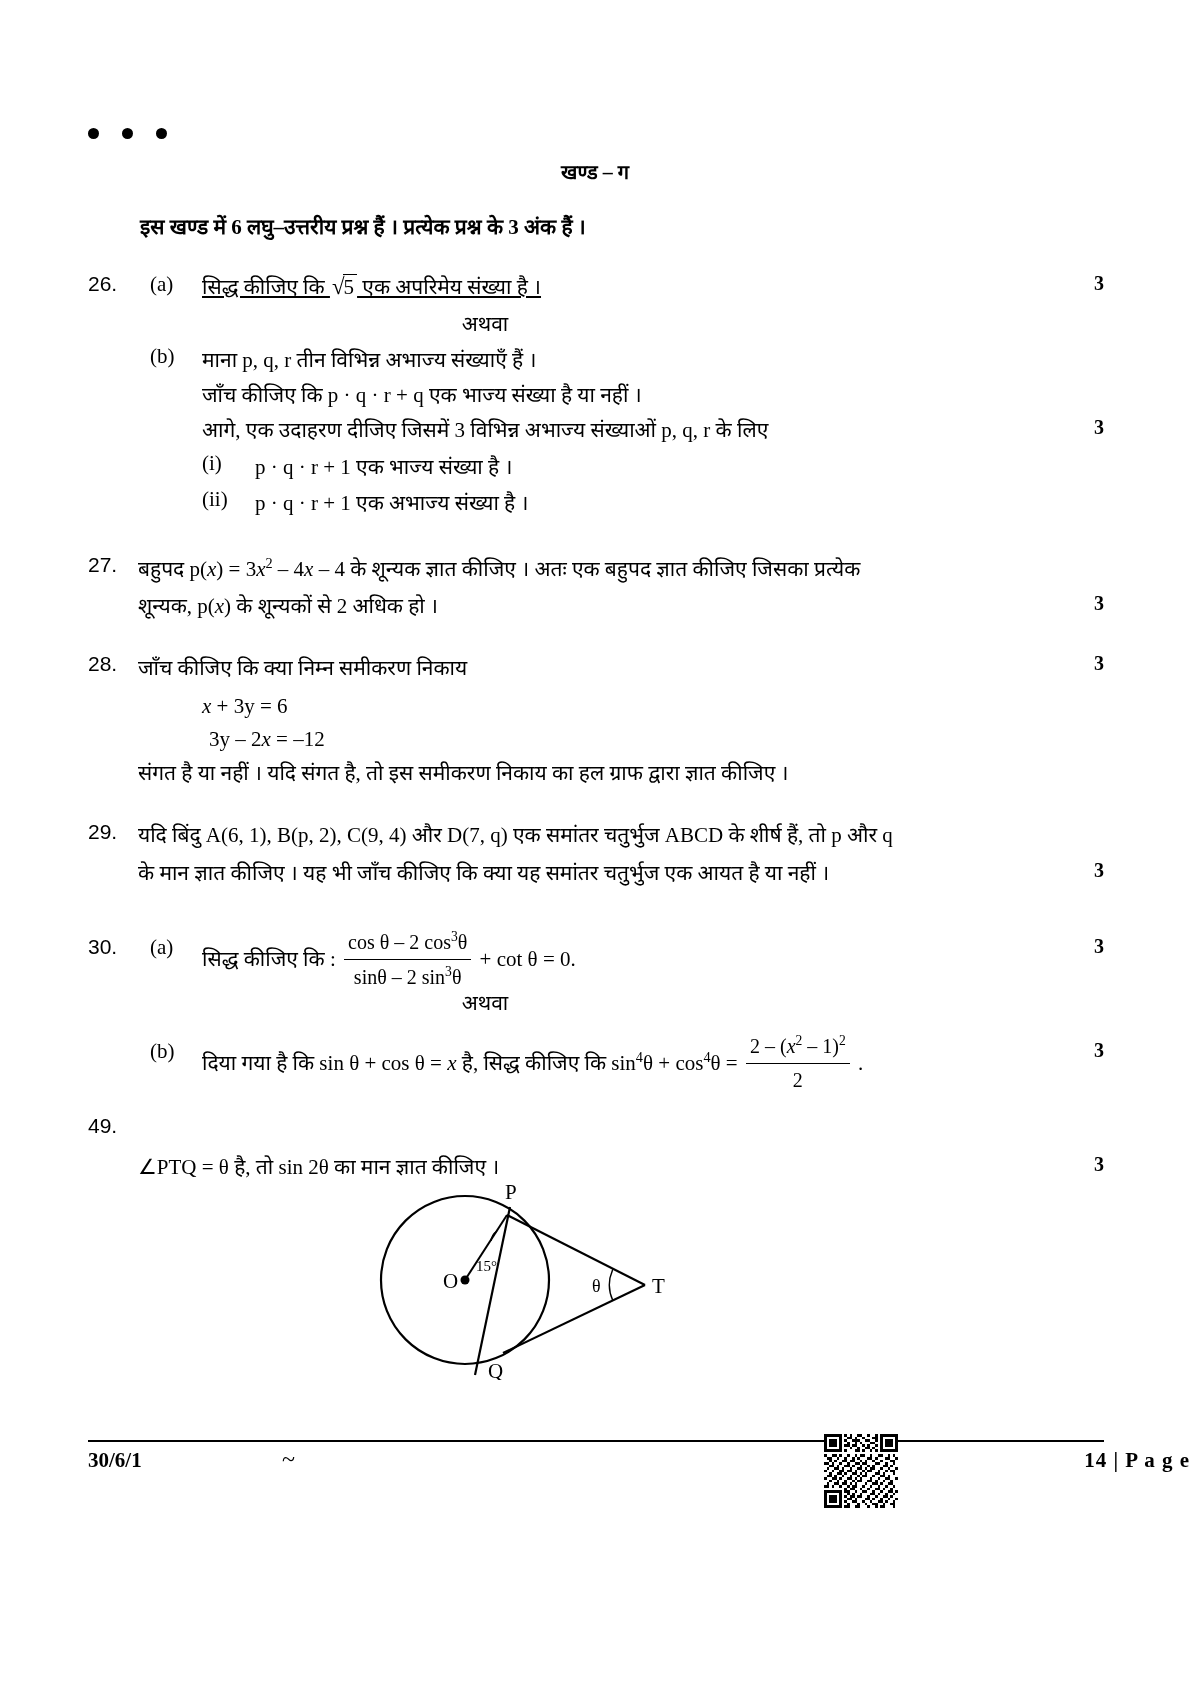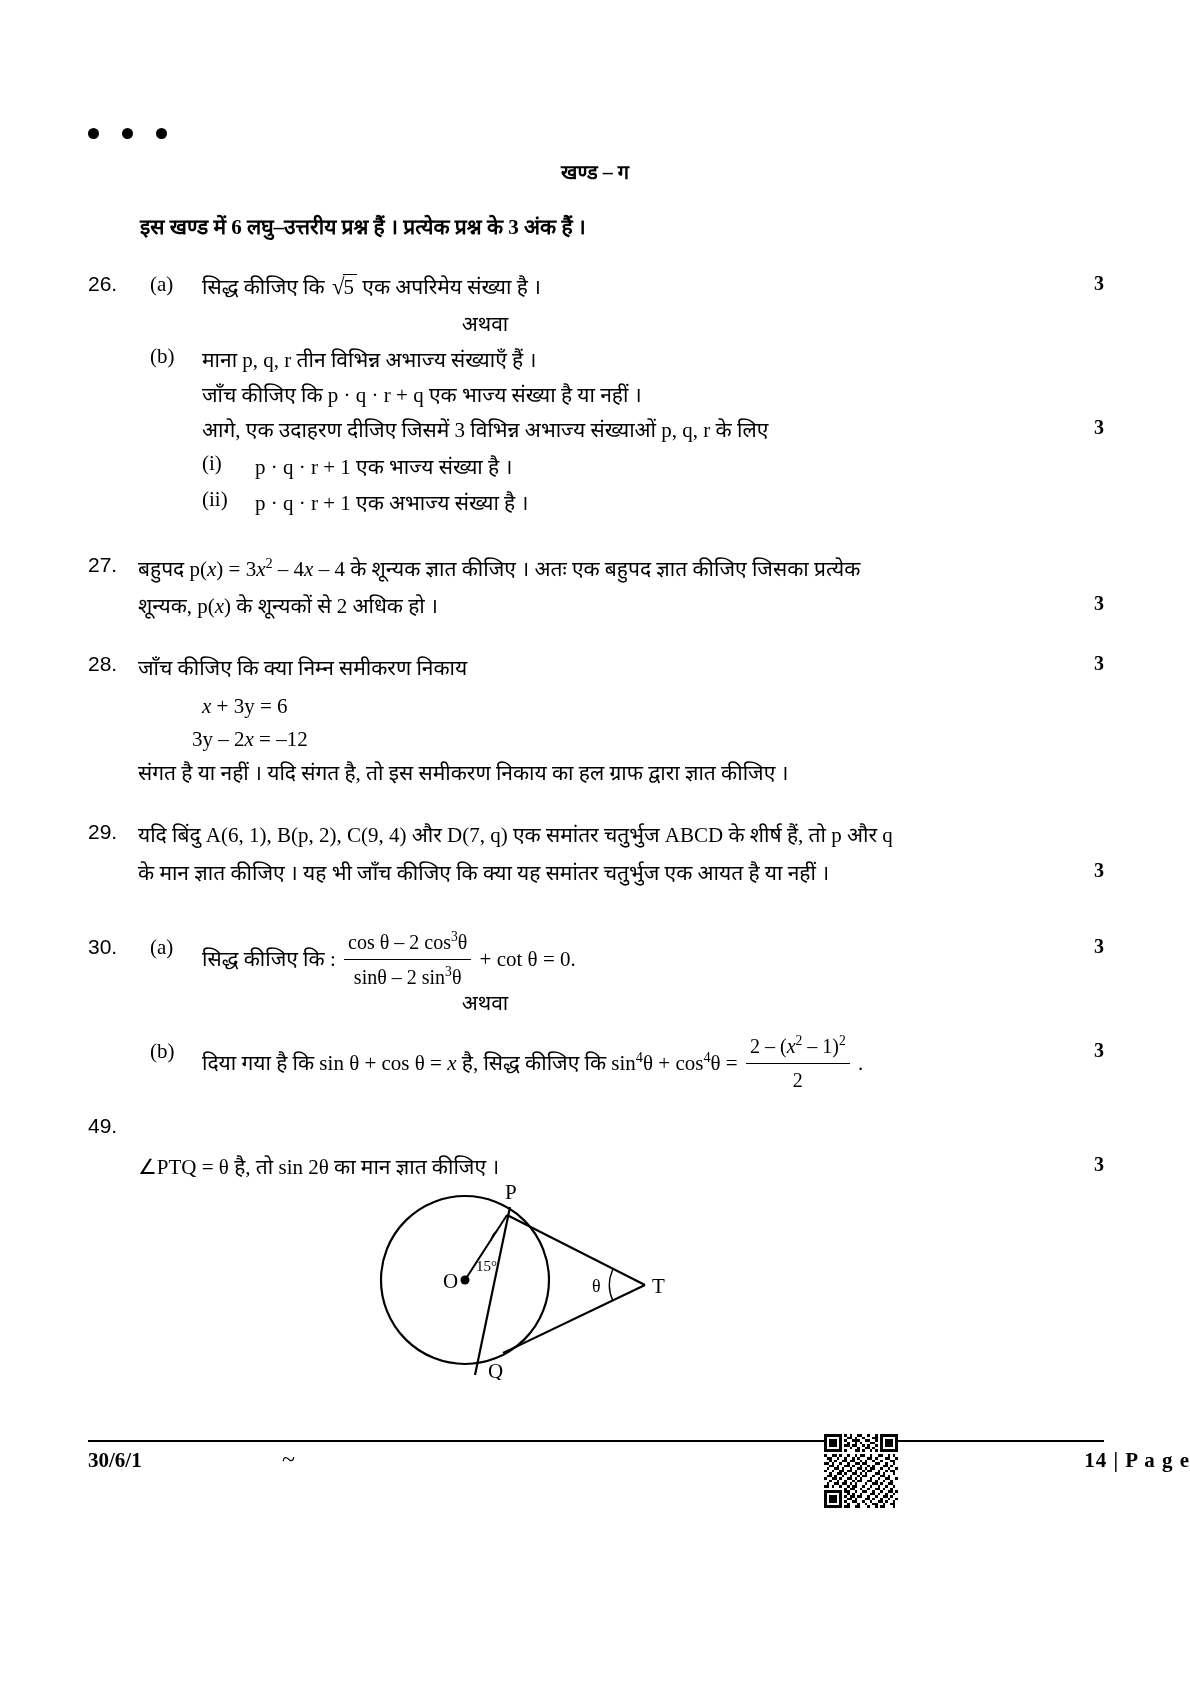--- a/index.html
+++ b/index.html
@@ -173,21 +173,21 @@
       <span></span>
       <span></span>
   </div>
 
   <div class="section-title">खण्ड – ग</div>
 
   <div class="section-instruction">इस खण्ड में 6 लघु–उत्तरीय प्रश्न हैं । प्रत्येक प्रश्न के 3 अंक हैं ।</div>
 
   <div class="qnum" style="left:88px; top:272px;">26.</div>
   <div class="qlabel" style="left:150px; top:272px;">(a)</div>
-  <div class="qbody" style="left:202px; top:269px;">
+  <div class="qbody" style="left:202px; top:269px;text-decoration:underline;">
     <span>सिद्ध कीजिए कि </span><span class="sqrt"><span class="rad">√</span><span class="val">5</span></span><span> एक अपरिमेय संख्या है ।</span>
   </div>
   <div class="marks" style="top:272px;">3</div>
 
   <div class="center-word" style="top:309px;">अथवा</div>
 
   <div class="qlabel" style="left:150px; top:344px;">(b)</div>
   <div class="qbody" style="left:202px; top:344px;">माना p, q, r तीन विभिन्न अभाज्य संख्याएँ हैं ।</div>
   <div class="qbody" style="left:202px; top:379px;">जाँच कीजिए कि p · q · r + q एक भाज्य संख्या है या नहीं ।</div>
   <div class="qbody" style="left:202px; top:414px;">आगे, एक उदाहरण दीजिए जिसमें 3 विभिन्न अभाज्य संख्याओं p, q, r के लिए</div>
@@ -207,21 +207,21 @@
     <span>शून्यक, p(<i class="it">x</i>) के शून्यकों से 2 अधिक हो ।</span>
   </div>
   <div class="marks" style="top:592px;">3</div>
 
   <div class="qnum" style="left:88px; top:652px;">28.</div>
   <div class="qbody" style="left:138px; top:652px;">जाँच कीजिए कि क्या निम्न समीकरण निकाय</div>
   <div class="marks" style="top:652px;">3</div>
   <div class="qbody" style="left:202px; top:690px;">
     <span><i class="it">x</i> + 3y = 6</span>
   </div>
-  <div class="qbody" style="left:192px; top:723px;text-align:right;">
+  <div class="qbody" style="left:209px; top:723px;text-align:right;">
     <span>3y – 2<i class="it">x</i> = –12</span>
   </div>
   <div class="qbody" style="left:138px; top:757px;">संगत है या नहीं । यदि संगत है, तो इस समीकरण निकाय का हल ग्राफ द्वारा ज्ञात कीजिए ।</div>
 
   <div class="qnum" style="left:88px; top:820px;">29.</div>
   <div class="qbody" style="left:138px; top:819px;">यदि बिंदु A(6, 1), B(p, 2), C(9, 4) और D(7, q) एक समांतर चतुर्भुज ABCD के शीर्ष हैं, तो p और q</div>
   <div class="qbody" style="left:138px; top:857px;">के मान ज्ञात कीजिए । यह भी जाँच कीजिए कि क्या यह समांतर चतुर्भुज एक आयत है या नहीं ।</div>
   <div class="marks" style="top:859px;">3</div>
 
   <div class="qnum" style="left:88px; top:935px;">30.</div>

